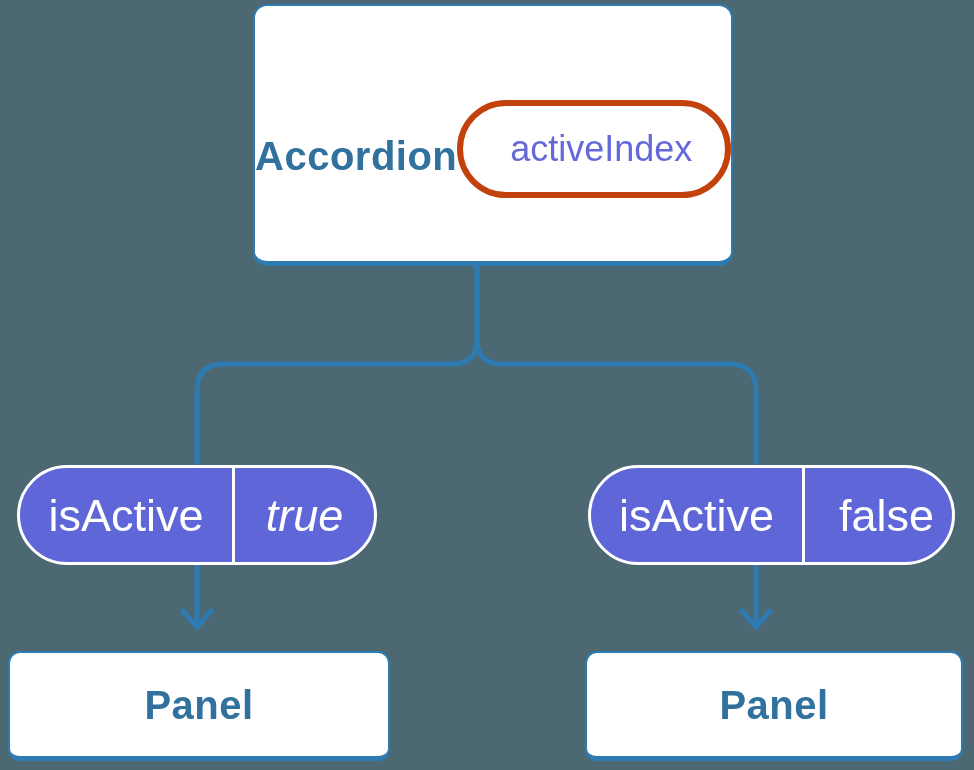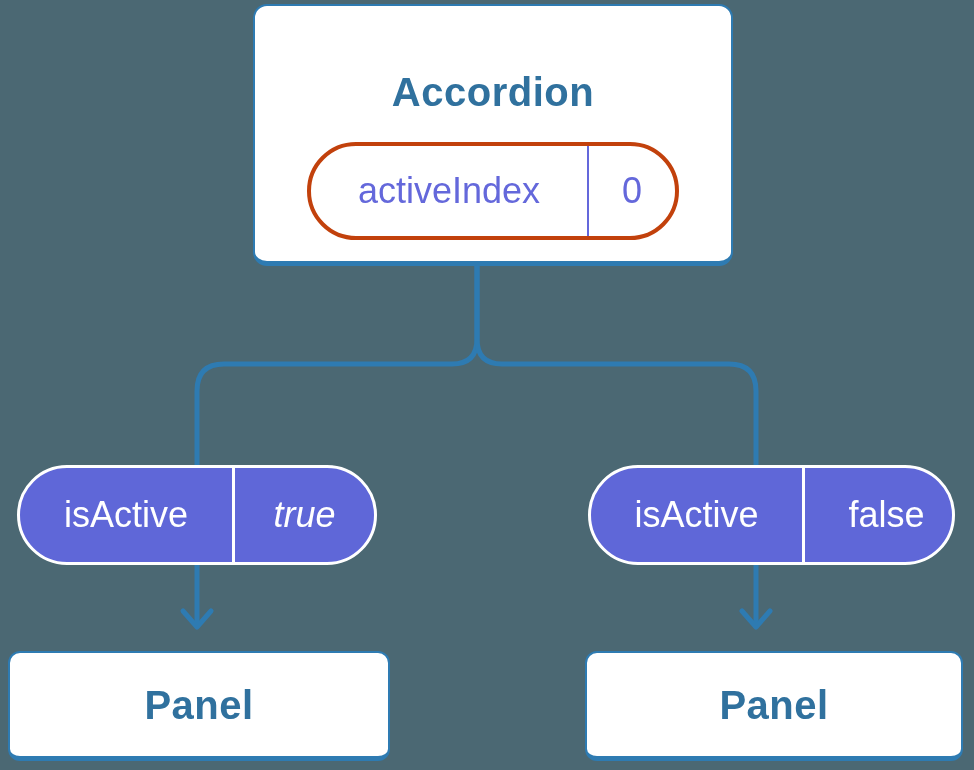--- a/index.html
+++ b/index.html
@@ -22,42 +22,41 @@
   
   .comp-box {
     position: absolute;
     background: #FFFFFF;
     border: 2px solid #2E7BB2;
     border-bottom-width: 5px;
     border-radius: 14px;
     box-sizing: border-box;
     z-index: 2;
     display: flex;
-    flex-direction: column;
+    flex-direction: row;
     align-items: center;
-    justify-content: center;
   }
   .accordion-box {
     left: 253px; top: 4px;
     width: 480px; height: 262px;
   }
   .comp-title {
     margin-top: 44px;
     font-size: 40px;
     font-weight: 600;
     letter-spacing: 0.5px;
     color: #30719E;
     line-height: 1;
   }
   
   .state-pill {
     margin-top: 30px;
     width: 372px; height: 98px;
     box-sizing: border-box;
-    border: 4px solid #c2410c;
+    border: 6px solid #c2410c;
     border-radius: 60px;
     background: #FFFFFF;
     display: flex;
     align-items: stretch;
     overflow: hidden;
     color: #6468DB;
     font-size: 36px;
   }
   .state-pill .cell {
     display: flex; align-items: center; justify-content: center;
@@ -70,21 +69,21 @@
     position: absolute;
     height: 100px;
     box-sizing: border-box;
     background: #5F67D8;
     border: 3px solid #FFFFFF;
     border-radius: 60px;
     display: flex;
     align-items: stretch;
     overflow: hidden;
     color: #FFFFFF;
-    font-size: 36px;
+    font-size: 45px;
     z-index: 2;
   }
   .prop-pill .cell {
     display: flex; align-items: center; justify-content: center;
     line-height: 1;
   }
   .prop-pill-left  { left: 17px;  top: 465px; width: 360px; }
   .prop-pill-left  .cell-name  { flex: 0 0 212px; border-right: 3px solid #FFFFFF; }
   .prop-pill-left  .cell-value { flex: 1 1 auto; font-style: italic; }
   .prop-pill-right { left: 588px; top: 465px; width: 367px; }

